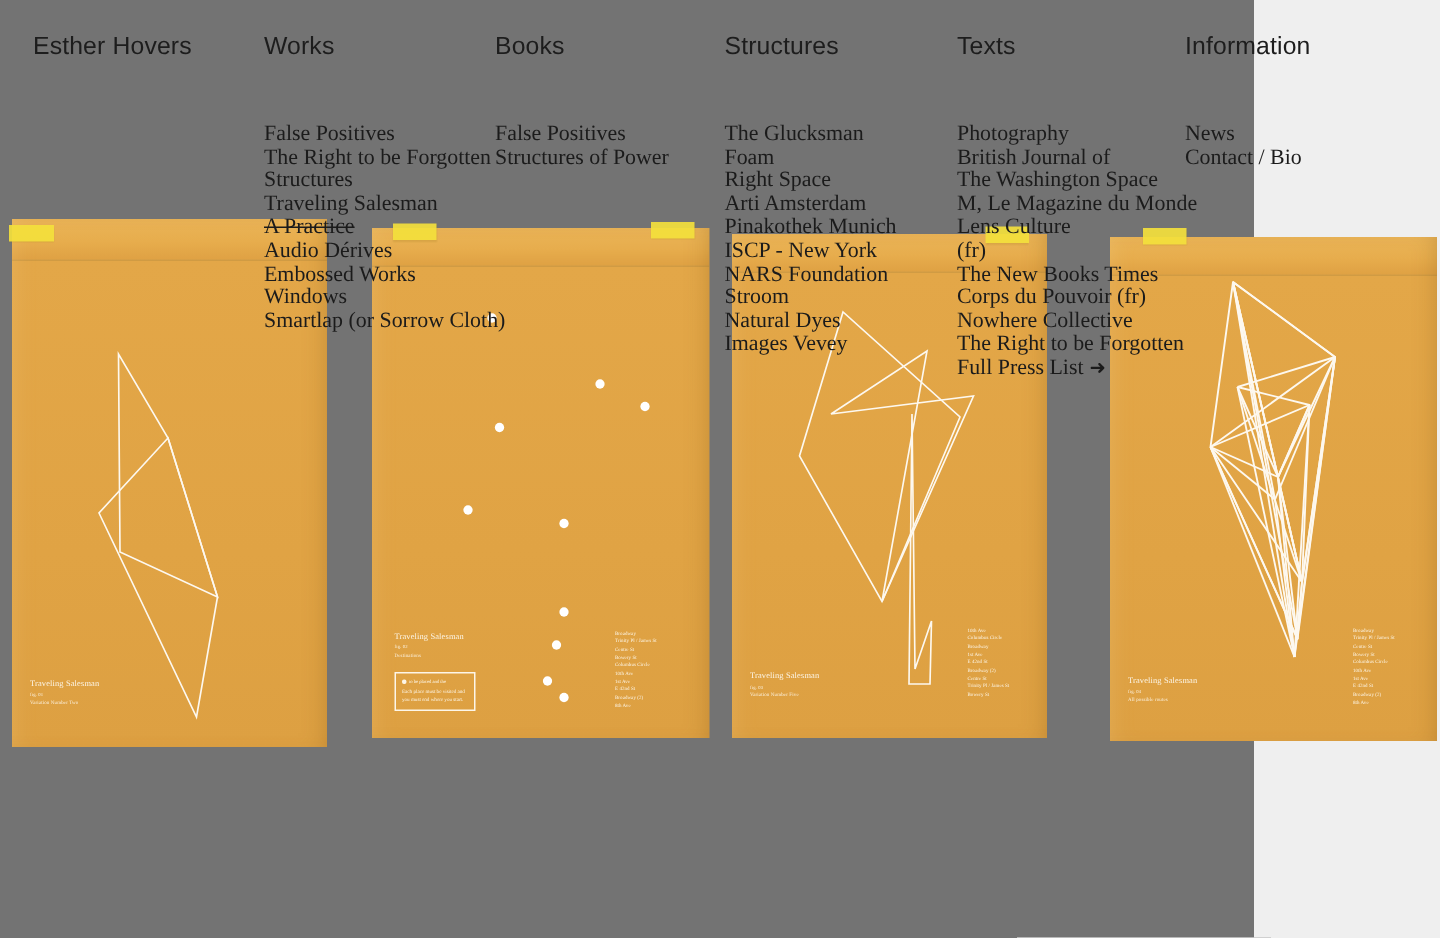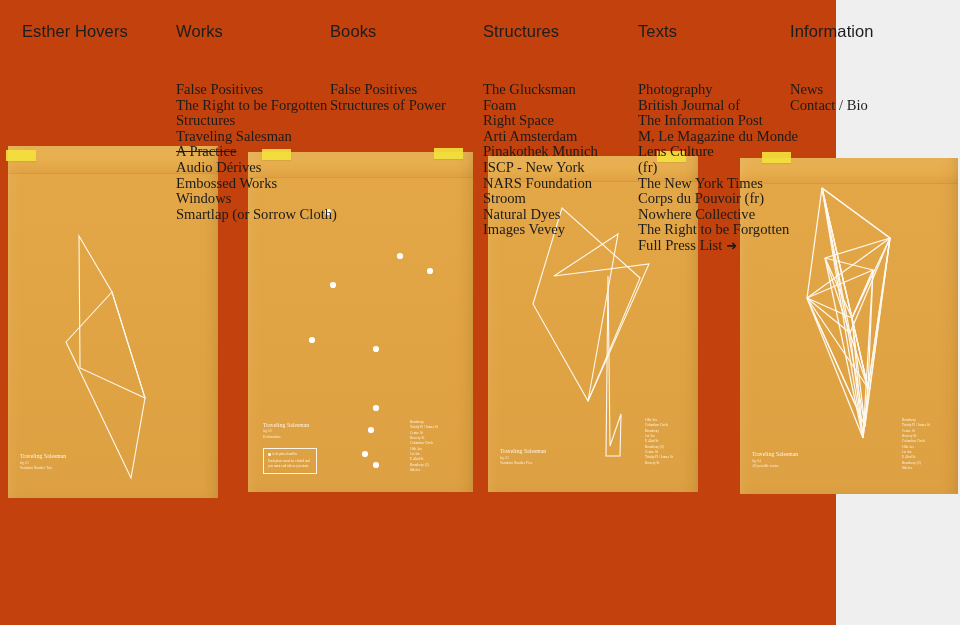--- a/index.html
+++ b/index.html
@@ -2,21 +2,21 @@
 <html><head>
 <meta charset="utf-8">
 <style>
   * { margin:0; padding:0; box-sizing:border-box; }
   html, body {
     width:960px; height:625px;
     background:#efefef;
     font-family:"Liberation Sans", sans-serif;
     overflow:hidden;
   }
-  .page { position:relative; width:836px; height:625px; background:#c2410c; }
+  .page { position:relative; width:836px; height:625px; background:#737373; }
 
   
   .nav { position:absolute; top:0; left:0; width:960px; height:66px; }
   .nav-item {
     position:absolute; top:22px;
     font-family:"Liberation Sans", sans-serif;
     font-size:16.5px; font-weight:400; color:#1d1d1d;
     letter-spacing:0.1px; white-space:nowrap;
     cursor:pointer;
   }
@@ -292,25 +292,25 @@
         <li><span>NARS Foundation</span></li>
         <li><span>Stroom</span></li>
         <li><span>Natural Dyes</span></li>
         <li><span>Images Vevey</span></li>
       </ul>
   </div>
   <div class="col" style="left:638px">
     <ul class="col-list" id="list-texts">
         <li><span>Photography</span></li>
         <li><span>British Journal of</span></li>
-        <li><span>The Information Post</span></li>
+        <li><span>The Washington Space</span></li>
         <li><span>M, Le Magazine du Monde</span></li>
         <li><span>Lens Culture</span></li>
         <li><span>(fr)</span></li>
-        <li><span>The New York Times</span></li>
+        <li><span>The New Books Times</span></li>
         <li><span>Corps du Pouvoir (fr)</span></li>
         <li><span>Nowhere Collective</span></li>
         <li><span>The Right to be Forgotten</span></li>
         <li><span>Full Press List</span><span class="arrow-glyph">➜</span></li>
       </ul>
   </div>
   <div class="col" style="left:790px">
     <ul class="col-list" id="list-information">
         <li><span>News</span></li>
         <li><span>Contact / Bio</span></li>

